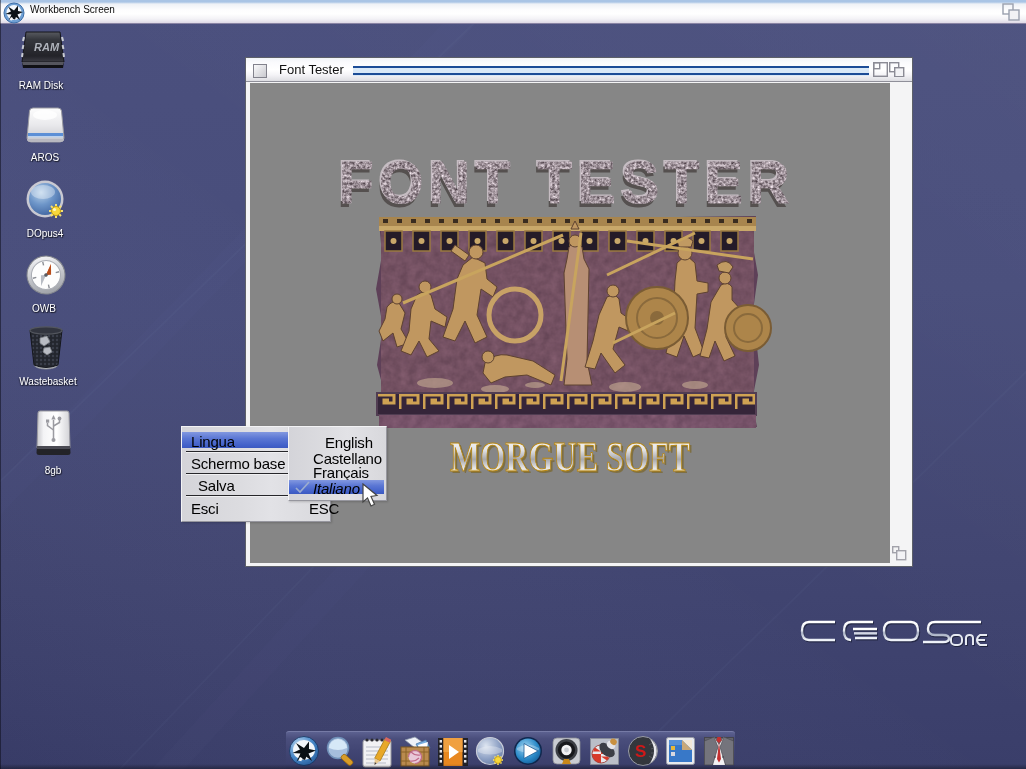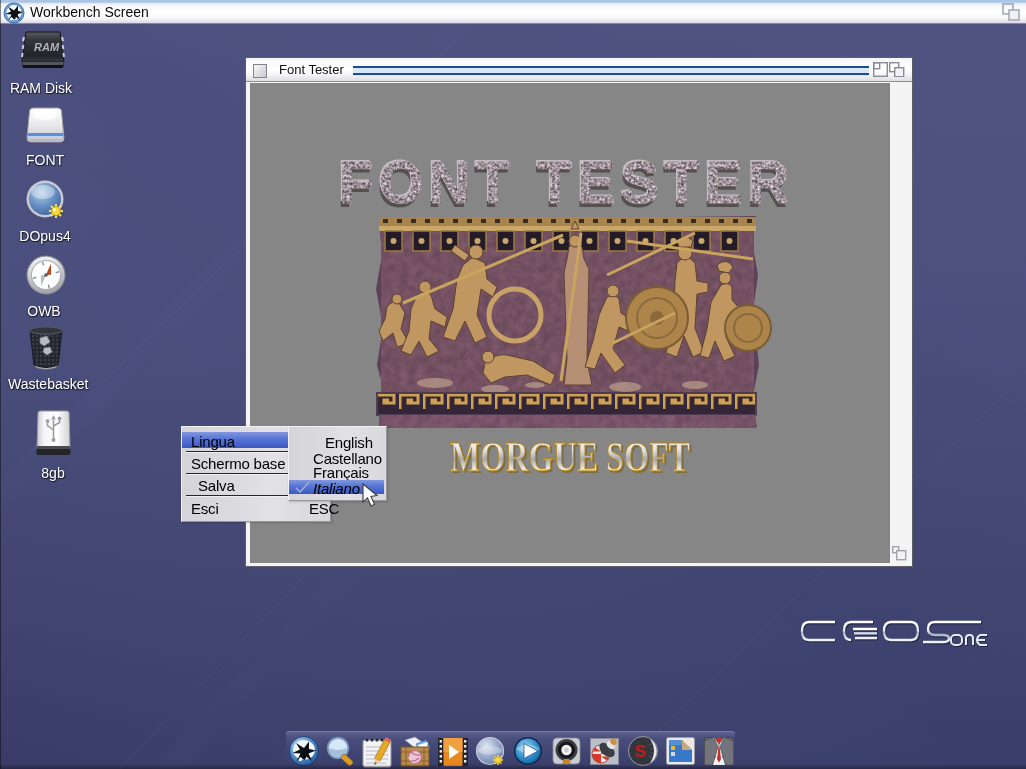--- a/index.html
+++ b/index.html
@@ -3,23 +3,23 @@
 <style>
 html,body{margin:0;padding:0;}
 #screen{position:relative;width:1026px;height:769px;overflow:hidden;
   font-family:"Liberation Sans",sans-serif;
   background:linear-gradient(178deg,#4b507e 0%,#484d7b 40%,#424672 70%,#3a3e6a 100%);}
 #bgfx{position:absolute;left:0;top:0;width:1026px;height:769px;}
 
 #sbar{position:absolute;left:0;top:0;width:1026px;height:23px;
   background:linear-gradient(#a9c4e5 0,#a9c4e5 2px,#eef1f6 4px,#fdfdfe 10px,#ffffff 14px,#f3f2f6 19px,#ded9e6 23px);
   border-bottom:1px solid #8a84a4;}
-#sbar .txt{position:absolute;left:30px;top:4px;font-size:14px;color:#0a0a0a;}
-
-.dlabel{position:absolute;color:#fff;font-size:14px;text-align:center;
+#sbar .txt{position:absolute;left:30px;top:4px;font-size:10px;color:#0a0a0a;}
+
+.dlabel{position:absolute;color:#fff;font-size:10px;text-align:center;
   text-shadow:1px 1px 1px rgba(0,0,0,.65), -1px 1px 1px rgba(0,0,0,.3);}
 
 #win{position:absolute;left:245px;top:57px;width:668px;height:510px;
   background:#f4f4f5;border:1px solid #5d6069;box-sizing:border-box;}
 #wtitle{position:absolute;left:0;top:0;right:0;height:23px;
   background:linear-gradient(#f2f4f8 0,#fbfbfd 5px,#ffffff 12px,#f4f3f7 17px,#dddde2 23px);
   border-bottom:1px solid #8f8f99;}
 #wtitle .txt{position:absolute;left:33px;top:4px;font-size:13px;color:#111;}
 .wline{position:absolute;height:2px;background:#1c4c97;}
 #wcontent{position:absolute;left:4px;top:25px;width:640px;height:480px;background:#868686;overflow:hidden;}
@@ -110,21 +110,21 @@
           <stop offset="0.75" stop-color="#d8d8dc"></stop>
           <stop offset="1" stop-color="#c2c2c8"></stop>
     </linearGradient>
       </defs>
     <path d="M7 2 L32 2 Q35 2 35.5 5 L38 32 Q38 36 34 36 L5 36 Q1 36 1 32 L3.5 5 Q4 2 7 2 Z" fill="url(#hdg)" stroke="#9a9aa2" stroke-width="1"></path>
     <rect x="2" y="27" width="35" height="3" fill="#5c8fd6"></rect>
     <rect x="2" y="30" width="35" height="1.4" fill="#bcd2ee"></rect>
     <path d="M1 33 L38 33 Q38 36 34 36 L5 36 Q1 36 1 33 Z" fill="#b8b8c0"></path>
     <ellipse cx="19" cy="9" rx="12" ry="5" fill="#ffffff" opacity="0.8"></ellipse>
   </svg>
-  <div class="dlabel" style="left:11px;top:152px;width:68px;">FONT</div>
+  <div class="dlabel" style="left:11px;top:152px;width:68px;">AROS</div>
 
   <svg style="position:absolute;left:26px;top:180px" width="40" height="40" viewBox="0 0 40 40">
     <defs>
       <radialGradient id="dog" cx="0.38" cy="0.3" r="0.85">
         <stop offset="0" stop-color="#b9d2ea"></stop>
           <stop offset="0.45" stop-color="#6d95c8"></stop>
           <stop offset="0.8" stop-color="#4a6fa8"></stop>
           <stop offset="1" stop-color="#3c5a8c"></stop>
       </radialGradient>
     </defs>

